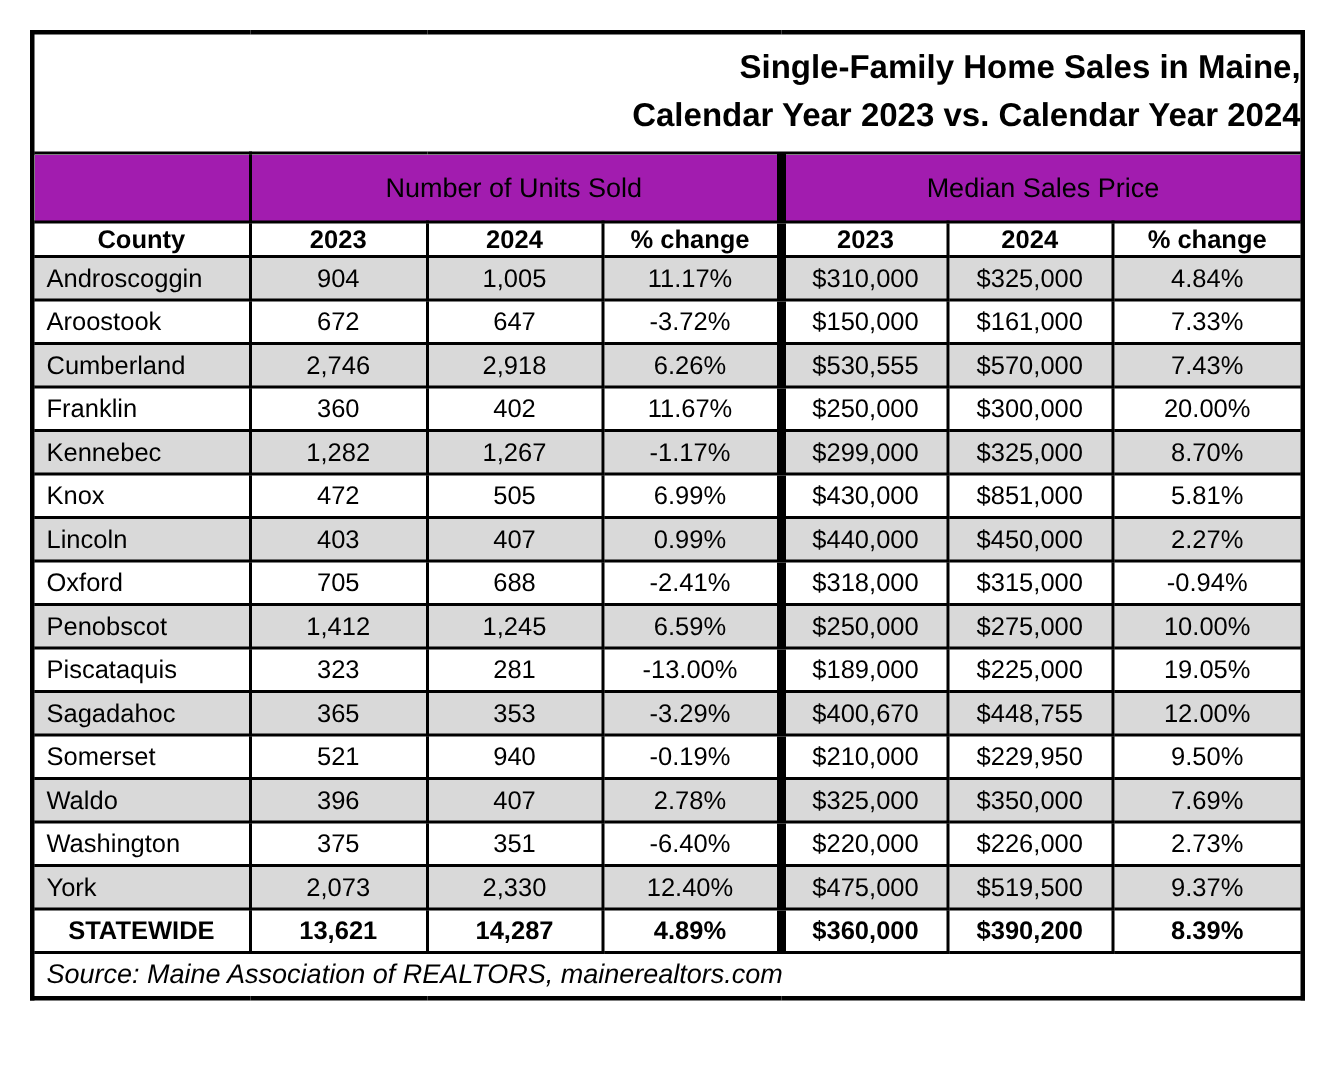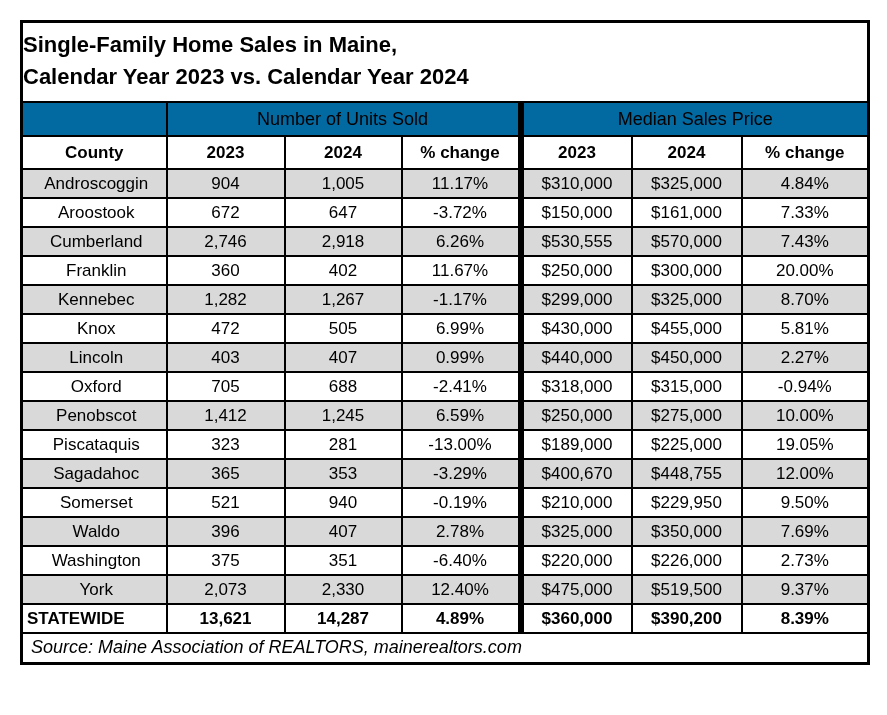--- a/index.html
+++ b/index.html
@@ -27,46 +27,46 @@
 
   
   tr.title-row td {
     padding: 6px 0 8px 0;
     background: #ffffff;
   }
   .title-line {
     font-size: 22px;
     font-weight: bold;
     line-height: 32px;
-    text-align: left;
+    text-align: right;
   }
 
   
   tr.group-row th {
     font-weight: normal;
     font-size: 18px;
-    height: 34px;
-    background: #0369a1;
+    height: 46px;
+    background: #a21caf;
   }
 
   
   tr.header-row th {
     font-weight: bold;
     font-size: 17px;
-    height: 33px;
+    height: 23px;
     background: #ffffff;
   }
 
   
   tbody.data td { height: 29px; padding: 2px 4px; }
   tbody.data tr:nth-child(odd) td { background: #d9d9d9; }
   tbody.data tr:nth-child(even) td { background: #ffffff; }
-  tbody.data td.county { text-align: center; padding-left: 8px; }
+  tbody.data td.county { text-align: left; padding-left: 8px; }
   tr.statewide td { font-weight: bold; }
-  tr.statewide td.county { text-align: left; padding-left: 4px; }
+  tr.statewide td.county { text-align: center; padding-left: 4px; }
 
   
   .divider-left { border-left: 6px solid #000000 !important; }
 
   
   tr.source-row td {
     text-align: left;
     font-style: italic;
     font-size: 18px;
     height: 30px;
@@ -156,21 +156,21 @@
           <td class="divider-left">$299,000</td>
           <td>$325,000</td>
           <td>8.70%</td>
         </tr>
         <tr>
           <td class="county">Knox</td>
           <td>472</td>
           <td>505</td>
           <td>6.99%</td>
           <td class="divider-left">$430,000</td>
-          <td>$455,000</td>
+          <td>$851,000</td>
           <td>5.81%</td>
         </tr>
         <tr>
           <td class="county">Lincoln</td>
           <td>403</td>
           <td>407</td>
           <td>0.99%</td>
           <td class="divider-left">$440,000</td>
           <td>$450,000</td>
           <td>2.27%</td>

